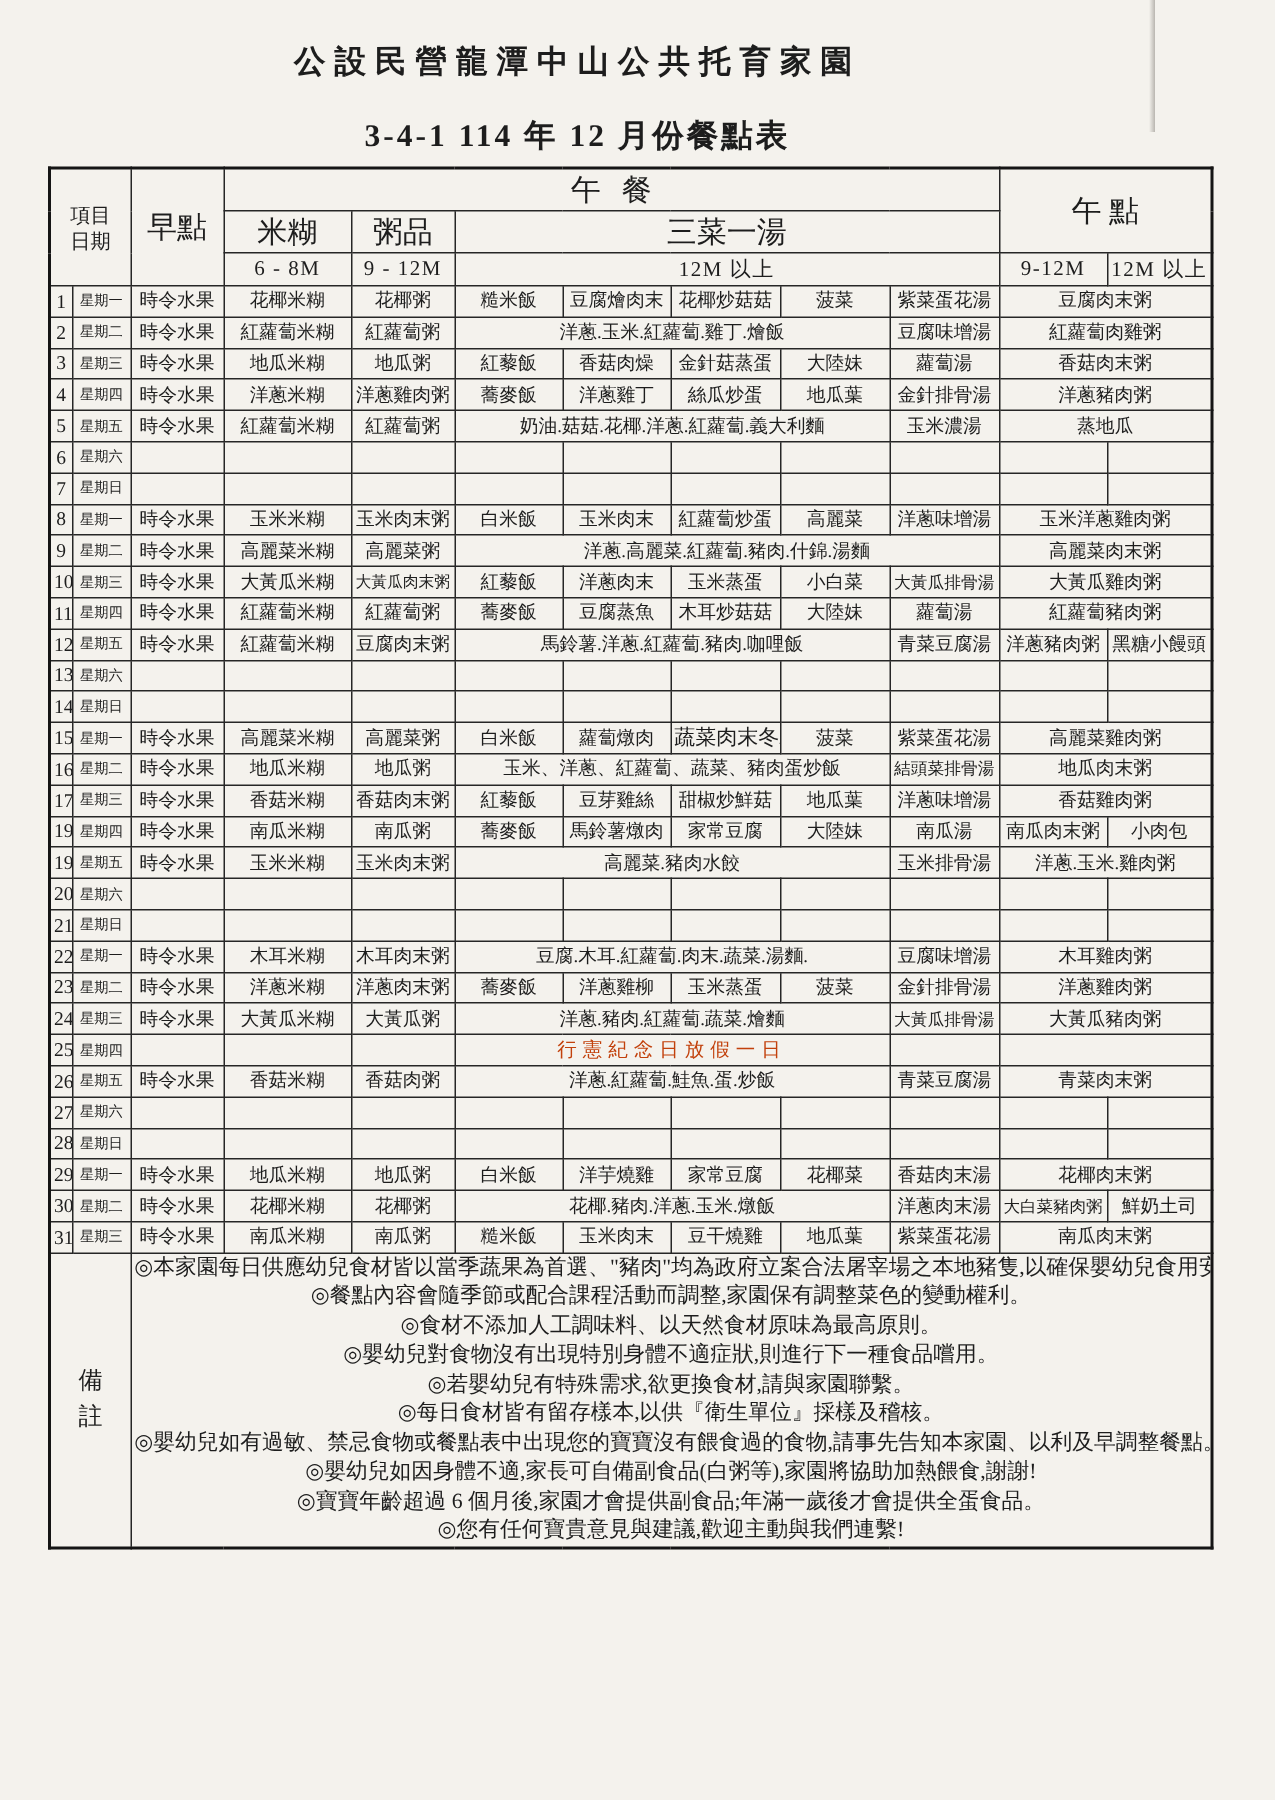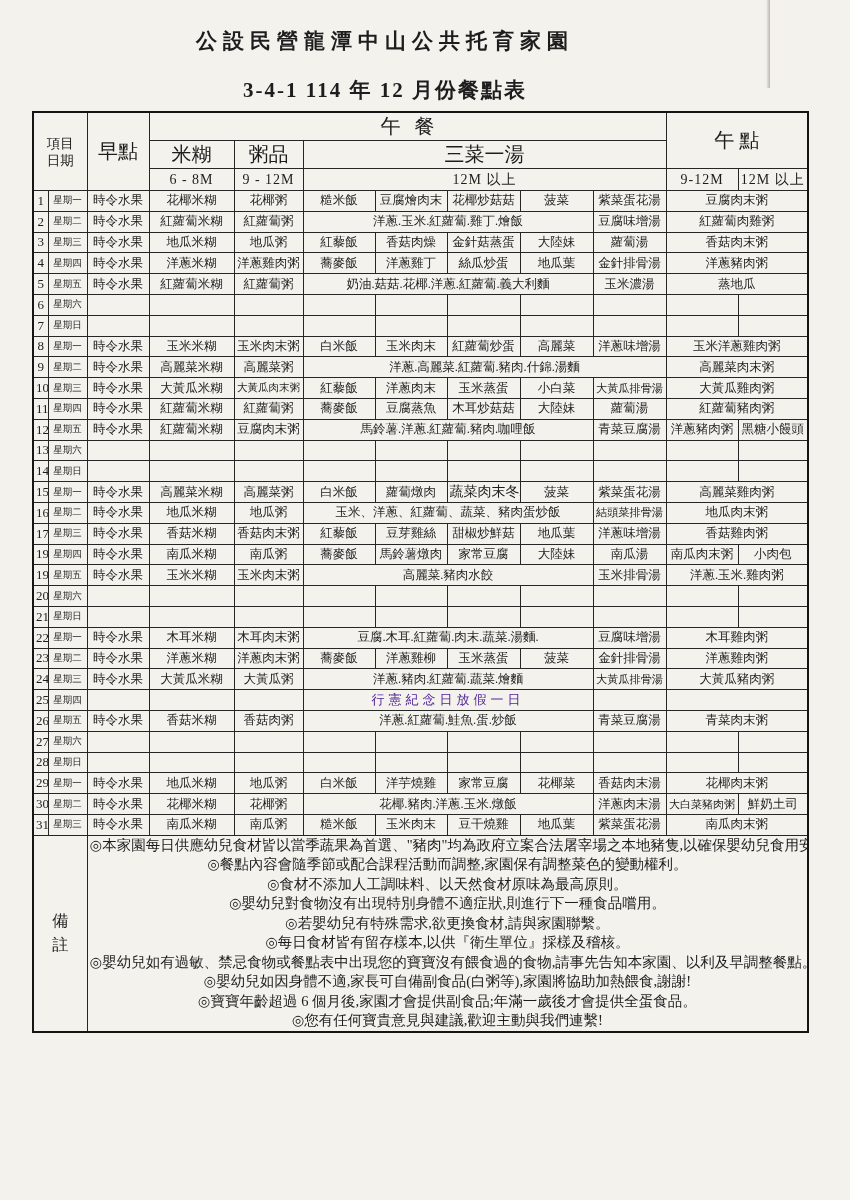--- a/index.html
+++ b/index.html
@@ -398,21 +398,21 @@
           <td colspan="4">洋蔥.豬肉.紅蘿蔔.蔬菜.燴麵</td>
           <td style="font-size: 11.1667px;">大黃瓜排骨湯</td>
           <td colspan="2">大黃瓜豬肉粥</td>
         </tr>
         <tr class="menu-row">
           <td class="c-day">25</td>
           <td class="c-wd">星期四</td>
           <td></td>
           <td></td>
           <td></td>
-          <td colspan="4" class="red-cell" style="color: #4c1d95;">行憲紀念日放假一日</td>
+          <td colspan="4" class="red-cell" style="color: #c2410c;">行憲紀念日放假一日</td>
           <td></td>
           <td colspan="2"></td>
         </tr>
         <tr class="menu-row">
           <td class="c-day">26</td>
           <td class="c-wd">星期五</td>
           <td>時令水果</td>
           <td>香菇米糊</td>
           <td>香菇肉粥</td>
           <td colspan="4">洋蔥.紅蘿蔔.鮭魚.蛋.炒飯</td>

